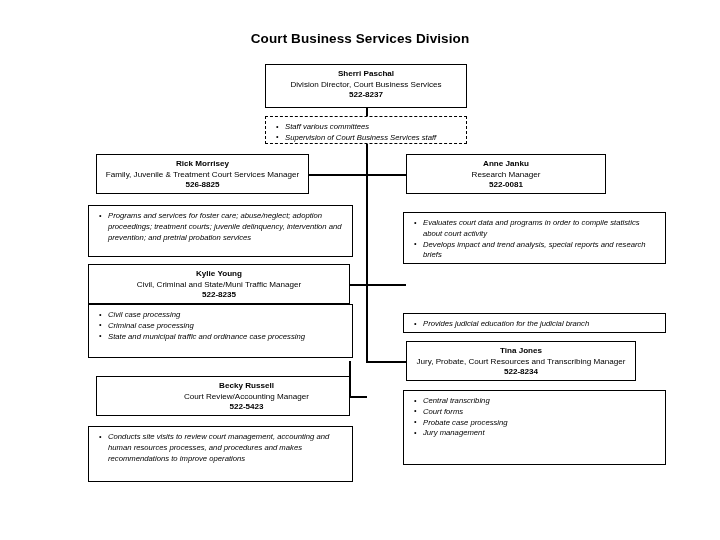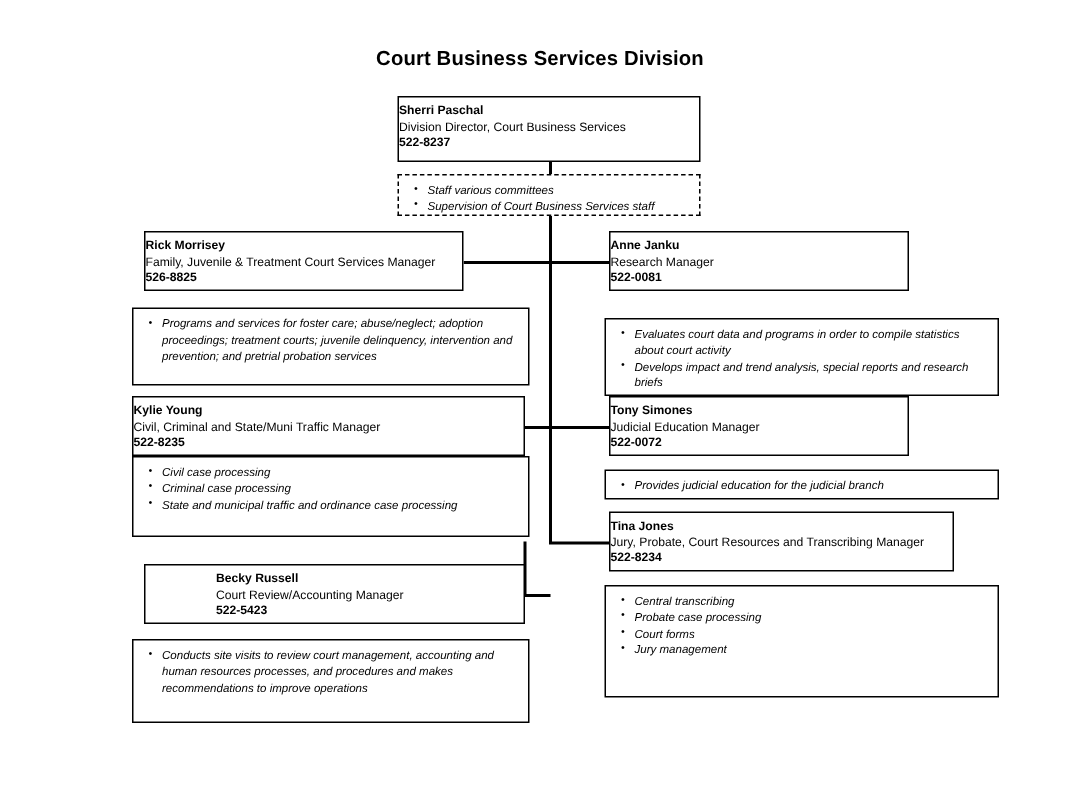--- a/index.html
+++ b/index.html
@@ -39,21 +39,21 @@
     background: #ffffff;
     border: 1.6px solid #000000;
     z-index: 3;
   }
   .box.dashed {
     border: 1.6px dashed #000000;
   }
 
   
   .person {
-    text-align: left;
+    text-align: center;
     line-height: 1.32;
     font-size: 8.1px;
     padding-top: 4px;
   }
   .person .nm {
     font-weight: bold;
     display: block;
   }
   .person .rl {
     display: block;
@@ -179,48 +179,41 @@
   <div class="box" style="left:88px; top:304px; width:265px; height:54px;">
     <div class="bullets">
       <ul>
         <li>Civil case processing</li>
         <li>Criminal case processing</li>
         <li>State and municipal traffic and ordinance case processing</li>
       </ul>
     </div>
   </div>
 
-  <div class="box" style="left:406px; top:264px; width:200px; height:40px;">
-    <div class="person">
-      <span class="nm">Tony Simones</span>
-      <span class="rl">Judicial Education Manager</span>
-      <span class="ph">522-0072</span>
-    </div>
-  </div>
   <div class="box" style="left:403px; top:313px; width:263px; height:20px;">
     <div class="bullets">
       <ul>
         <li>Provides  judicial education for the judicial branch</li>
       </ul>
     </div>
   </div>
 
   <div class="box" style="left:406px; top:341px; width:230px; height:40px;">
     <div class="person">
       <span class="nm">Tina Jones</span>
       <span class="rl">Jury, Probate, Court Resources and Transcribing Manager</span>
       <span class="ph">522-8234</span>
     </div>
   </div>
   <div class="box" style="left:403px; top:390px; width:263px; height:75px;">
     <div class="bullets">
       <ul>
         <li>Central transcribing</li>
+        <li>Court forms</li>
         <li>Probate case processing</li>
-        <li>Court forms</li>
         <li>Jury management</li>
       </ul>
     </div>
   </div>
 
   <div class="box" style="left:96px; top:376px; width:254px; height:40px;padding-left:47px;">
     <div class="person">
       <span class="nm">Becky Russell</span>
       <span class="rl">Court Review/Accounting Manager</span>
       <span class="ph">522-5423</span>

